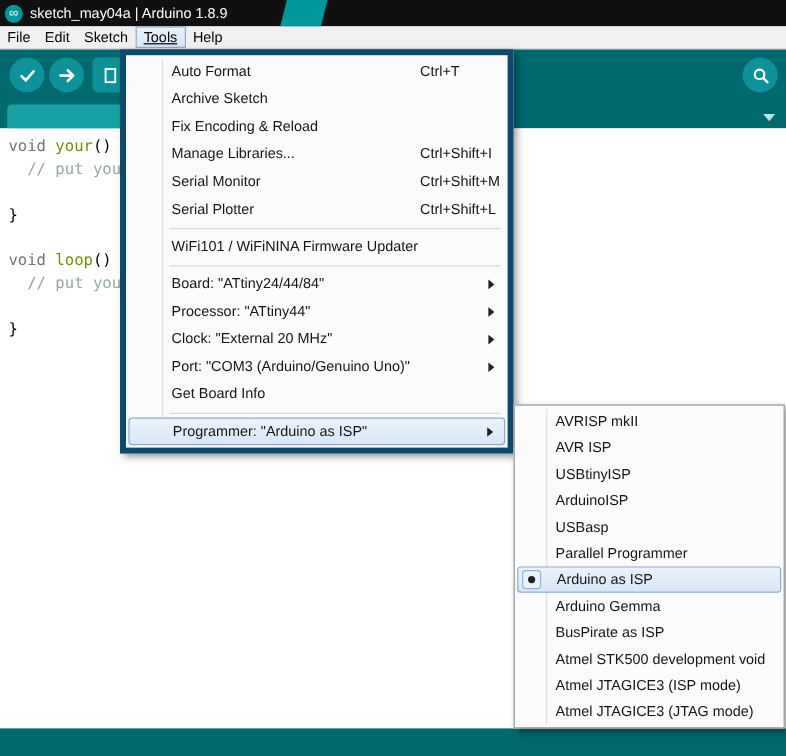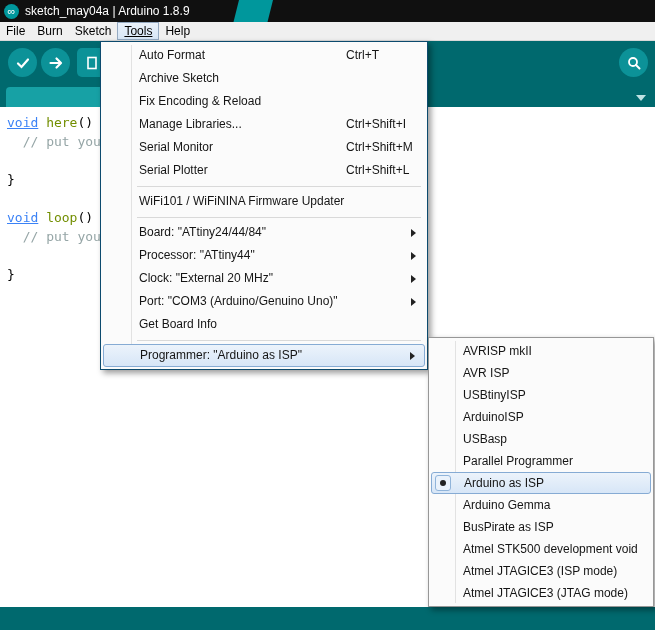--- a/index.html
+++ b/index.html
@@ -28,30 +28,30 @@
   .tb-square { border-radius:5px; }
   .tab { position:absolute; left:6px; top:46px; height:20px; background:#17A1A5; color:#000;
          font-size:12px; line-height:20px; padding:16px 12px; border-radius:4px 4px 0 0; white-space:nowrap; }
   .tab-caret { position:absolute; right:9px; top:54px; width:0; height:0;
                border-left:5px solid transparent; border-right:5px solid transparent; border-top:6px solid #bfe2e4; }
 
   
   .editor { position:absolute; left:0; top:107px; width:100%; height:500px; background:#fff;
             padding:6px 7px; font-family:"DejaVu Sans Mono", monospace; font-size:13px; line-height:19px; color:#000; }
   .cl { white-space:pre; height:19px; }
-  .tk-type { color:#3b82f6;text-decoration:underline; }
+  .tk-type { color:#737373; }
   .tk-fn { color:#728E00; }
   .tk-cm { color:#95A5A6; }
   .tk-plain { color:#000; }
 
   
   .statusbar { position:absolute; left:0; bottom:0; width:100%; height:23px; background:#00696E; }
 
   
-  .menu { position:absolute; left:100px; top:41px; width:328px; background:#fbfbfb; border:1px solid #0c4a6e;
+  .menu { position:absolute; left:100px; top:41px; width:328px; background:#fbfbfb; border:5px solid #0c4a6e;
           box-shadow:3px 3px 6px rgba(0,0,0,.4); z-index:10; padding:2px; }
   .menu::before { content:""; position:absolute; left:30px; top:3px; bottom:3px; width:1px; background:#e2e2e2; }
   .mi { position:relative; height:23px; line-height:23px; padding-left:36px; font-size:12px; color:#151515; }
   .mi .shortcut { position:absolute; left:243px; }
   .sub-arrow { position:absolute; right:9px; top:50%; margin-top:-4px; width:0; height:0;
                border-top:4px solid transparent; border-bottom:4px solid transparent; border-left:5px solid #222; }
   .hl { background:linear-gradient(#ecf3fb,#d7e6f7); border:1px solid #86abd4; border-radius:3px; }
   .mi.hl { line-height:21px; }
   .sep { height:8px; position:relative; }
   .sep::after { content:""; position:absolute; left:34px; right:4px; top:4px; height:1px; background:#d9d9d9; }
@@ -72,21 +72,21 @@
 <div class="window">
 
   <div class="titlebar">
     <div class="app-icon">∞</div>
     <span>sketch_may04a | Arduino 1.8.9</span>
     <div class="titlebar-accent"></div>
   </div>
 
   <div class="menubar">
     <div class="mb-item">File</div>
-    <div class="mb-item">Burn</div>
+    <div class="mb-item">Edit</div>
     <div class="mb-item">Sketch</div>
     <div class="mb-item active">Tools</div>
     <div class="mb-item">Help</div>
   </div>
 
   <div class="bars">
     <div class="tb-btn tb-circle" style="left:8px;">
       <svg width="16" height="16" viewBox="0 0 16 16">
           <path d="M3 8.5 L6.5 12 L13 4.5" stroke="#fff" stroke-width="2.2" fill="none" stroke-linecap="round"></path>
         </svg>
@@ -106,21 +106,21 @@
       <svg width="16" height="16" viewBox="0 0 16 16">
           <circle cx="7" cy="7" r="4" stroke="#fff" stroke-width="1.8" fill="none"></circle>
           <path d="M10 10 L13.5 13.5" stroke="#fff" stroke-width="2" stroke-linecap="round"></path>
         </svg>
     </div>
     <div class="tab">sketch_may04a</div>
     <div class="tab-caret"></div>
   </div>
 
   <div class="editor">
-    <div class="cl"><span class="tk-type">void</span><span class="tk-plain"> </span><span class="tk-fn">here</span><span class="tk-plain">() {</span></div>
+    <div class="cl"><span class="tk-type">void</span><span class="tk-plain"> </span><span class="tk-fn">your</span><span class="tk-plain">() {</span></div>
     <div class="cl"><span class="tk-cm">  // put your setup code here, to run once:</span></div>
     <div class="cl"></div>
     <div class="cl"><span class="tk-plain">}</span></div>
     <div class="cl"></div>
     <div class="cl"><span class="tk-type">void</span><span class="tk-plain"> </span><span class="tk-fn">loop</span><span class="tk-plain">() {</span></div>
     <div class="cl"><span class="tk-cm">  // put your main code here, to run repeatedly:</span></div>
     <div class="cl"></div>
     <div class="cl"><span class="tk-plain">}</span></div>
   </div>
 

